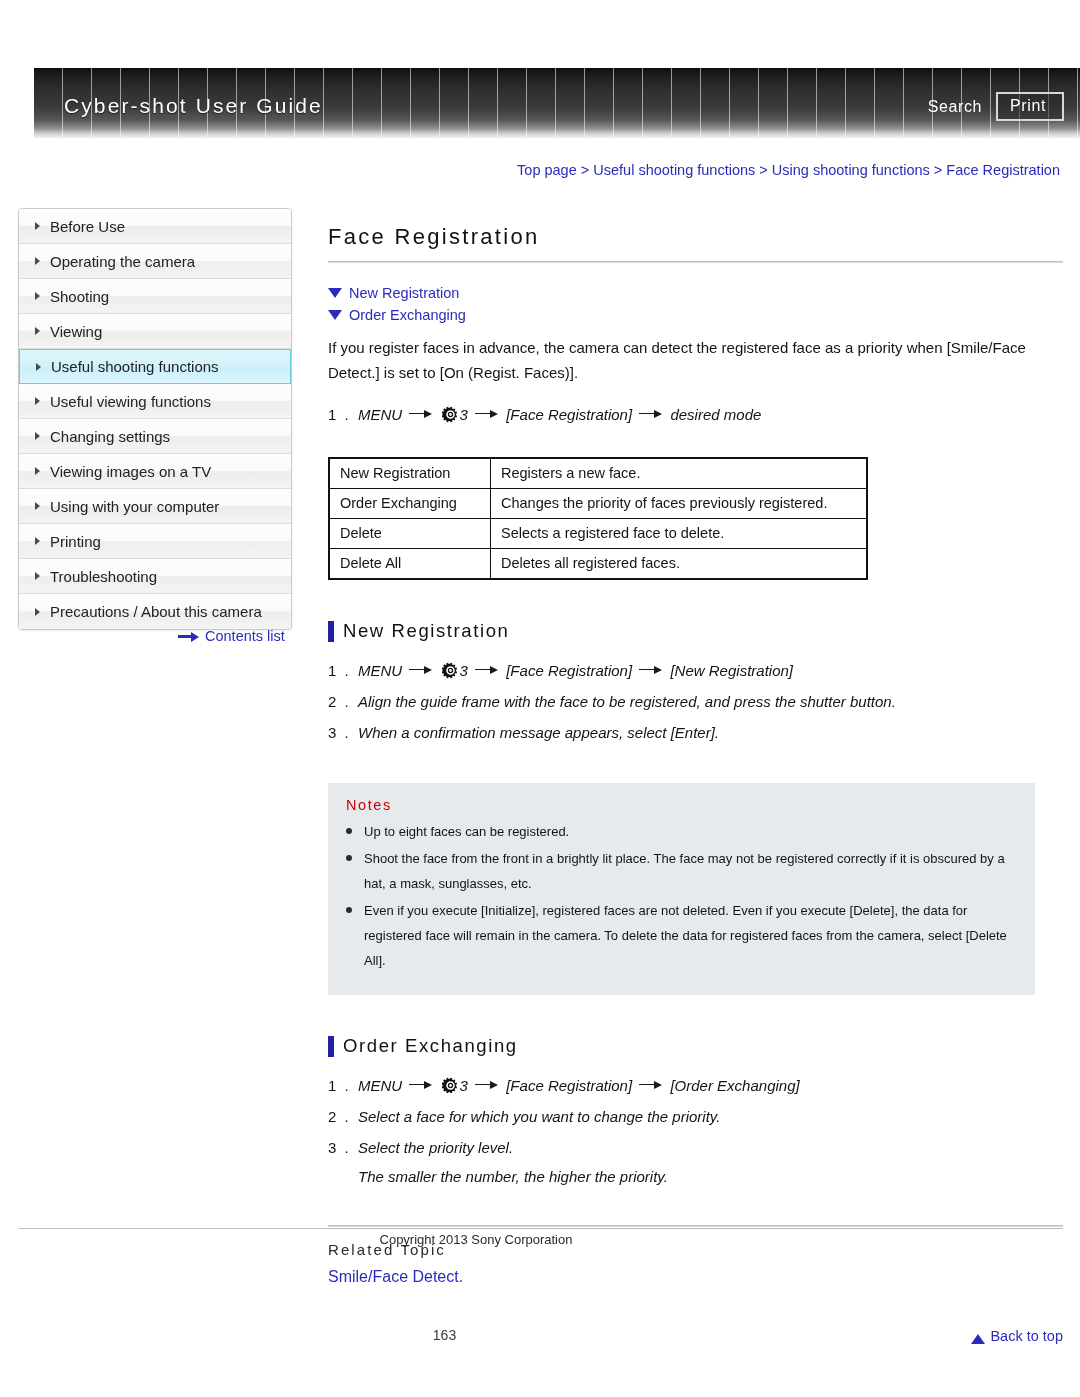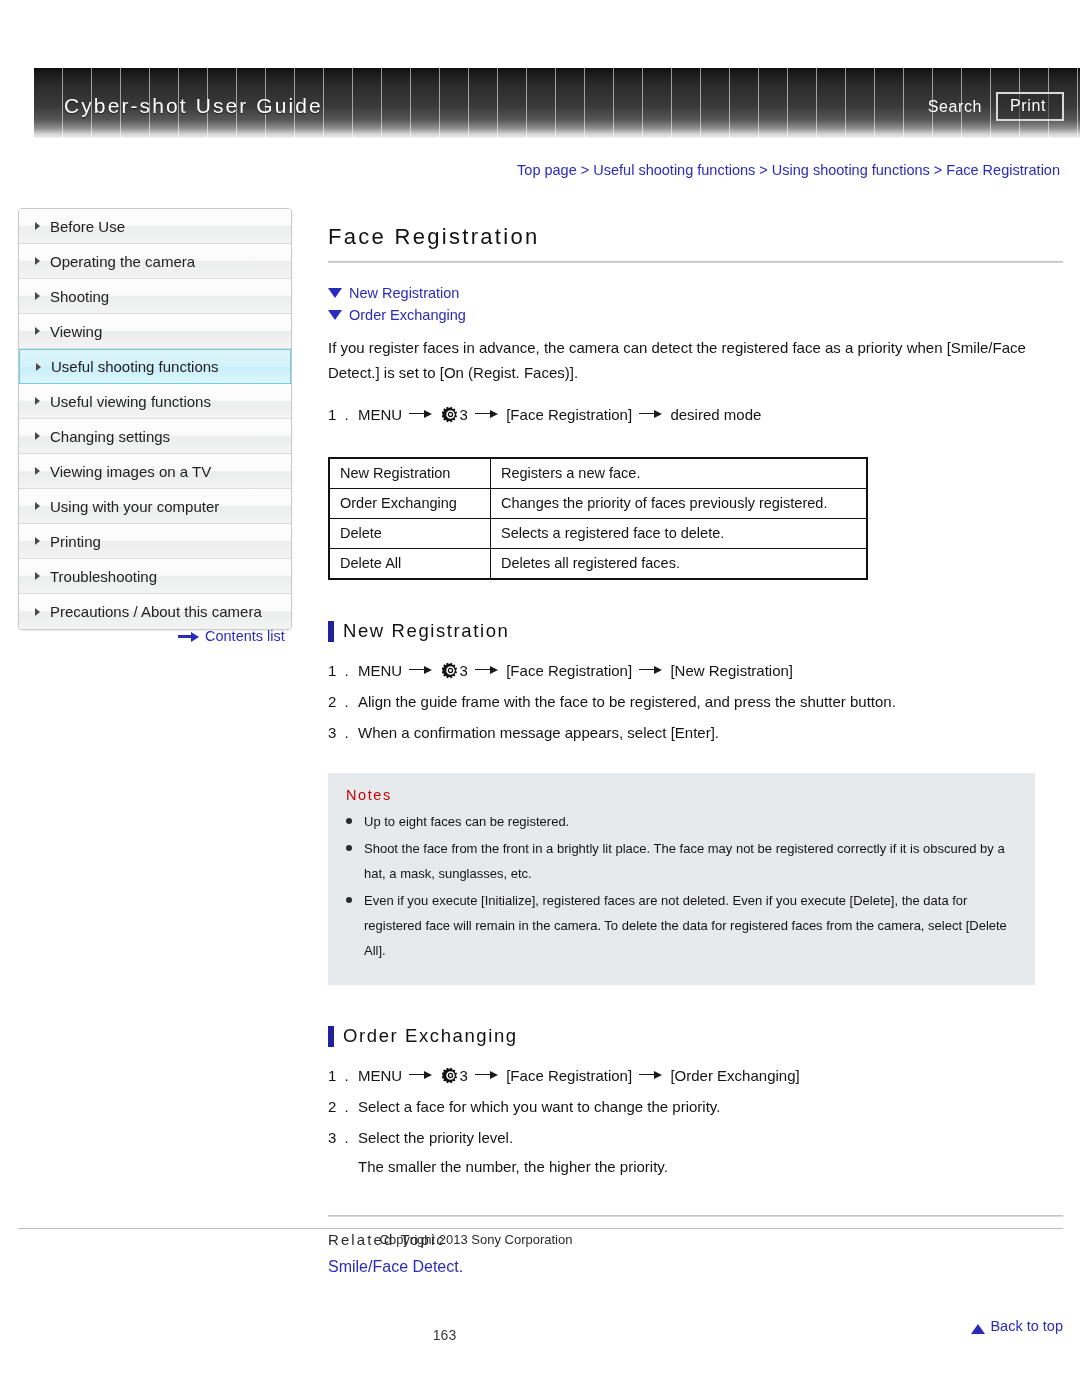--- a/index.html
+++ b/index.html
@@ -214,21 +214,21 @@
     display: flex;
     align-items: flex-start;
     margin-bottom: 2px;
   }
   .step-num {
     width: 30px;
     flex: none;
     text-align: left;
     letter-spacing: 2px;
   }
-  .step-text { flex: 1; }
+  .step-text { flex: 1; font-style: italic; }
 
   .gear-icon {
     display: inline-block;
     vertical-align: -3px;
     width: 17px;
     height: 17px;
     margin: 0 1px;
   }
   .arrow-inline {
     display: inline-block;
@@ -286,21 +286,21 @@
   .sec-bar {
     display: inline-block;
     width: 6px;
     height: 21px;
     background: #21219c;
     flex: none;
   }
 
   
   .notes {
-    margin-top: 26px;
+    margin-top: 36px;
     background: #e6eaec;
     padding: 14px 18px 20px 18px;
     width: 707px;
     box-sizing: border-box;
   }
   .notes-title {
     color: #cc0000;
     font-size: 14.5px;
     letter-spacing: 1.6px;
     margin-bottom: 6px;

